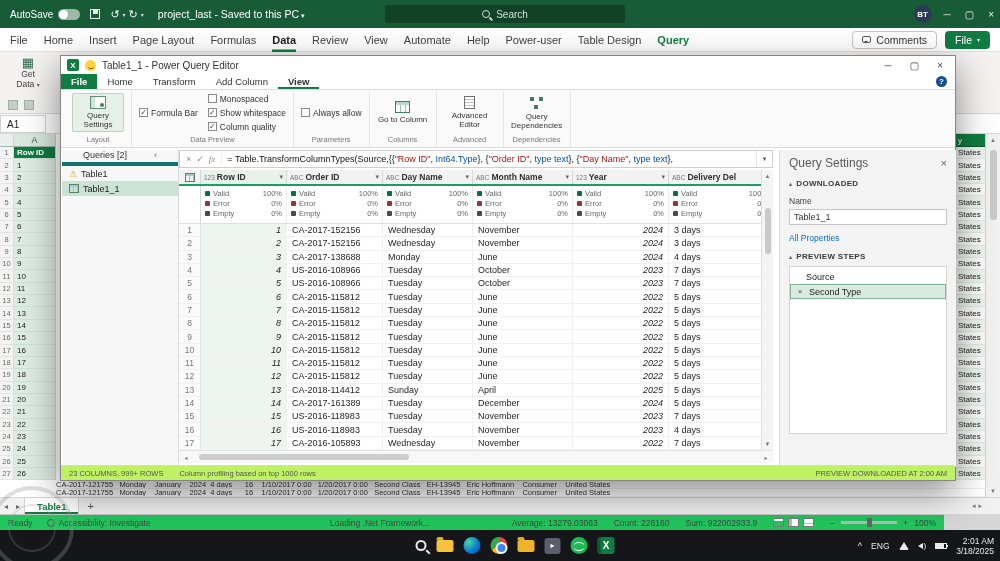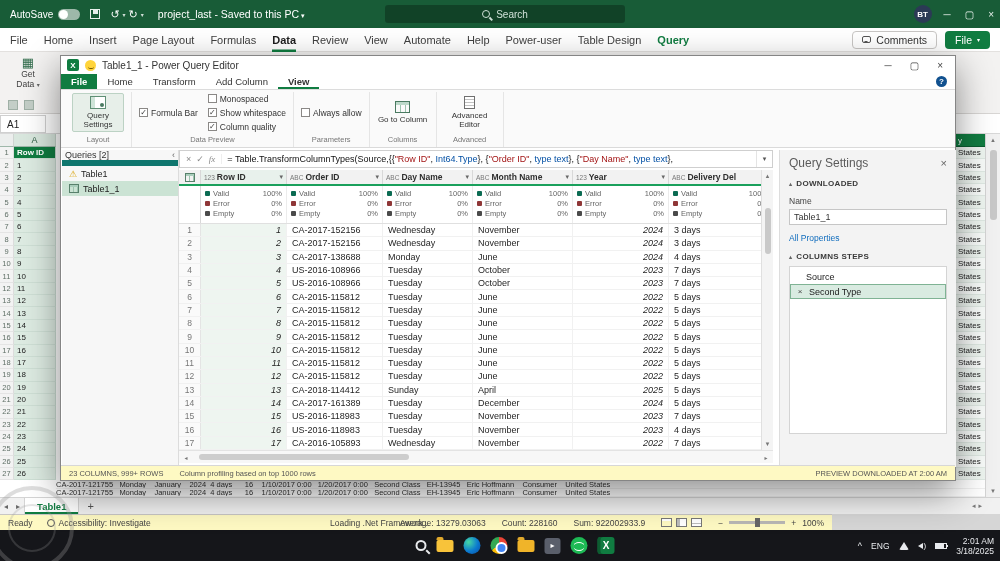--- a/index.html
+++ b/index.html
@@ -91,21 +91,21 @@
 .chkcol{display:flex;flex-direction:column;gap:1px;justify-content:center}
 .chk{display:flex;align-items:center;gap:3px;font-size:8.5px;color:#333;height:13px;white-space:nowrap}
 .box{width:9px;height:9px;border:1px solid #8a8886;background:#fff;display:flex;align-items:center;justify-content:center;font-size:8px;color:#3a3a3a;line-height:8px}
 .pq-formula{position:absolute;left:118px;top:94px;width:594px;height:18px;display:flex;align-items:center;border:1px solid #cfcfcf;background:#fff}
 .fico{display:flex;gap:5px;padding:0 6px;color:#8a8a8a;font-size:9px;border-right:1px solid #eee}
 .fico .fx{font-style:italic;font-family:"Liberation Serif",serif}
 .ftext{flex:1;padding:0 5px;font-family:"DejaVu Sans Mono",monospace;font-size:9px;white-space:nowrap;overflow:hidden}
 .seg-plain{color:#111}.seg-string{color:#a31515}.seg-type{color:#0451a5}
 .fdrop{width:16px;align-self:stretch;display:flex;align-items:center;justify-content:center;color:#555;font-size:7px;border-left:1px solid #e4e4e4}
 .pq-queries{position:absolute;left:1px;top:94px;width:117px;height:317px;background:#f7f7f7;border-right:1px solid #dcdcdc}
-.pq-queries .qhead{height:16px;display:flex;align-items:center;padding:0 3px;font-size:9px;color:#333;border-bottom:6px solid #0f766e}
+.pq-queries .qhead{height:16px;display:flex;padding:0 21px;font-size:9px;color:#333;border-bottom:4px solid #0f766e}
 .qcollapse{margin-left:auto;color:#666;font-size:9px}
 .qitem{height:15px;display:flex;align-items:center;gap:4px;padding:0 7px;font-size:9px;color:#222;white-space:nowrap}
 .qitem.sel{background:#cbe3d4}
 .warn{color:#d8a000;font-size:9px}
 .mini-tbl{display:inline-block;width:10px;height:9px;border:1px solid #58806b;background:linear-gradient(#a9cdbb 0 2px,transparent 2px),repeating-linear-gradient(to right,transparent 0 3px,#9cc3ae 3px 4px)}
 .pq-grid{position:absolute;left:118px;top:114px;width:594px;height:280px;overflow:hidden;background:#fff}
 .ghead{display:flex;height:16px;background:#f2f2f2;border-bottom:2px solid #1aa05c}
 .gcorner{width:22px;display:flex;align-items:center;justify-content:center;border-right:1px solid #d8d8d8}
 .hcell{display:flex;align-items:center;gap:2px;padding:0 3px;font-size:9px;color:#2e2e2e;border-right:1px solid #d8d8d8;overflow:hidden}
 .hcell.tint{background:#e8f1ec}
@@ -137,30 +137,30 @@
 .stclose{margin-left:auto;font-size:11px;color:#666}
 .sec{margin-top:9px;font-weight:bold;font-size:8px;color:#3a3a3a;display:flex;gap:4px;align-items:center;letter-spacing:.3px}
 .tri{font-size:6px;color:#666}
 .nlabel{margin-top:8px;font-size:8.5px;color:#444}
 .ninput{margin-top:3px;width:100%;height:16px;background:#fff;border:1px solid #c6c6c6;font-size:9px;padding:0 4px;display:flex;align-items:center}
 .alink{margin-top:8px;color:#0f6cbd;font-size:8.5px}
 .stepsbox{margin-top:5px;background:#fff;border:1px solid #d4d4d4;height:168px;padding-top:2px}
 .step{height:15px;display:flex;align-items:center;gap:4px;padding:0 4px 0 16px;font-size:9px;color:#222}
 .step.sel{background:#d9ebe1;border:1px solid #7fb394;padding-left:4px}
 .step .del{color:#444;font-size:8px;width:10px;text-align:center}
-.pq-status{position:absolute;left:0;right:0;bottom:0;height:15px;background:#fef9c3;border-top:1px solid #d7d7d7;display:flex;align-items:center;font-size:7.5px;color:#555;padding:0 8px;gap:16px;white-space:nowrap}
+.pq-status{position:absolute;left:0;right:0;bottom:0;height:15px;background:#bef264;border-top:1px solid #d7d7d7;display:flex;align-items:center;font-size:7.5px;color:#555;padding:0 8px;gap:16px;white-space:nowrap}
 .pq-status .right{margin-left:auto}
 
 
 .xl-sheettabs{position:absolute;left:0;top:497px;width:1000px;height:17px;background:#f1f1f1;border-top:1px solid #d4d4d4;display:flex;align-items:center;font-size:9px;color:#555;z-index:3}
 .tabnav{padding:0 4px;font-size:8px;color:#666}
 .sheettab{height:100%;display:flex;align-items:center;padding:0 12px;background:#fff;border-right:1px solid #d4d4d4;border-left:1px solid #d4d4d4;box-shadow:inset 0 -2px 0 #107c41;color:#107c41;font-weight:bold;font-size:9.5px}
 .addsheet{padding:0 8px;font-size:11px;color:#555}
 .tabs-hscroll{margin-left:auto;display:flex;align-items:center;gap:3px;padding-right:18px;font-size:7px;color:#777}
-.xl-statusbar{position:absolute;left:0;top:514px;width:832px;height:16px;background:#fef9c3;border-top:1px solid #c9c7c5;display:flex;align-items:center;gap:14px;padding:0 8px;font-size:8.5px;color:#444;z-index:3;white-space:nowrap}
+.xl-statusbar{position:absolute;left:0;top:514px;width:944px;height:16px;background:#22c55e;border-top:1px solid #c9c7c5;display:flex;align-items:center;gap:14px;padding:0 8px;font-size:8.5px;color:#444;z-index:3;white-space:nowrap}
 .acc{display:flex;align-items:center;gap:4px}
 .accico{width:8px;height:8px;border:1px solid #555;border-radius:50%;position:relative}
 .loadtxt{position:absolute;left:330px}
 .sb-right{margin-left:auto;display:flex;align-items:center;gap:16px}
 .vicons{display:flex;gap:4px}
 .vicon{width:11px;height:9px;border:1px solid #777;background:linear-gradient(#fff 0 2px,transparent 2px)}
 .vicon.v2{background:linear-gradient(to right,#bbb 0 3px,#fff 3px)}
 .vicon.v3{background:linear-gradient(#fff 0 4px,#bbb 4px 5px,#fff 5px)}
 .zoom{display:flex;align-items:center;gap:6px}
 .ztrack{width:56px;height:3px;background:#b9b7b5;position:relative}
@@ -507,20 +507,29 @@
       </div>
       <div class="pqgroup">
         <div class="gcontent">
           <div class="bigbtn">
             <span class="i-doc"></span>
             <span>Advanced Editor</span>
           </div>
         </div>
         <div class="glabel">Advanced</div>
       </div>
+      <div class="pqgroup">
+        <div class="gcontent">
+          <div class="bigbtn">
+            <span class="i-dep"></span>
+            <span>Query Dependencies</span>
+          </div>
+        </div>
+        <div class="glabel">Dependencies</div>
+      </div>
     </div>
 
     <div class="pq-formula">
       <div class="fico">
         <span>×</span>
         <span>✓</span>
         <span class="fx">fx</span>
       </div>
       <div class="ftext"><span class="seg-plain">= Table.TransformColumnTypes(Source,{{</span><span class="seg-string">"Row ID"</span><span class="seg-plain">, </span><span class="seg-type">Int64.Type</span><span class="seg-plain">}, {</span><span class="seg-string">"Order ID"</span><span class="seg-plain">, </span><span class="seg-type">type text</span><span class="seg-plain">}, {</span><span class="seg-string">"Day Name"</span><span class="seg-plain">, </span><span class="seg-type">type text</span><span class="seg-plain">},</span></div>
       <div class="fdrop">▾</div>
@@ -861,21 +870,21 @@
       </div>
       <div class="sec">
         <span class="tri">▴</span>
         <span>DOWNLOADED</span>
       </div>
       <div class="nlabel">Name</div>
       <div class="ninput">Table1_1</div>
       <div class="alink">All Properties</div>
       <div class="sec">
         <span class="tri">▴</span>
-        <span>COLUMNS STEPS</span>
+        <span>PREVIEW STEPS</span>
       </div>
       <div class="stepsbox">
           <div class="step">
             <span>Source</span>
           </div>
           <div class="step sel">
             <span class="del">×</span>
             <span>Second Type</span>
           </div>
         </div>

